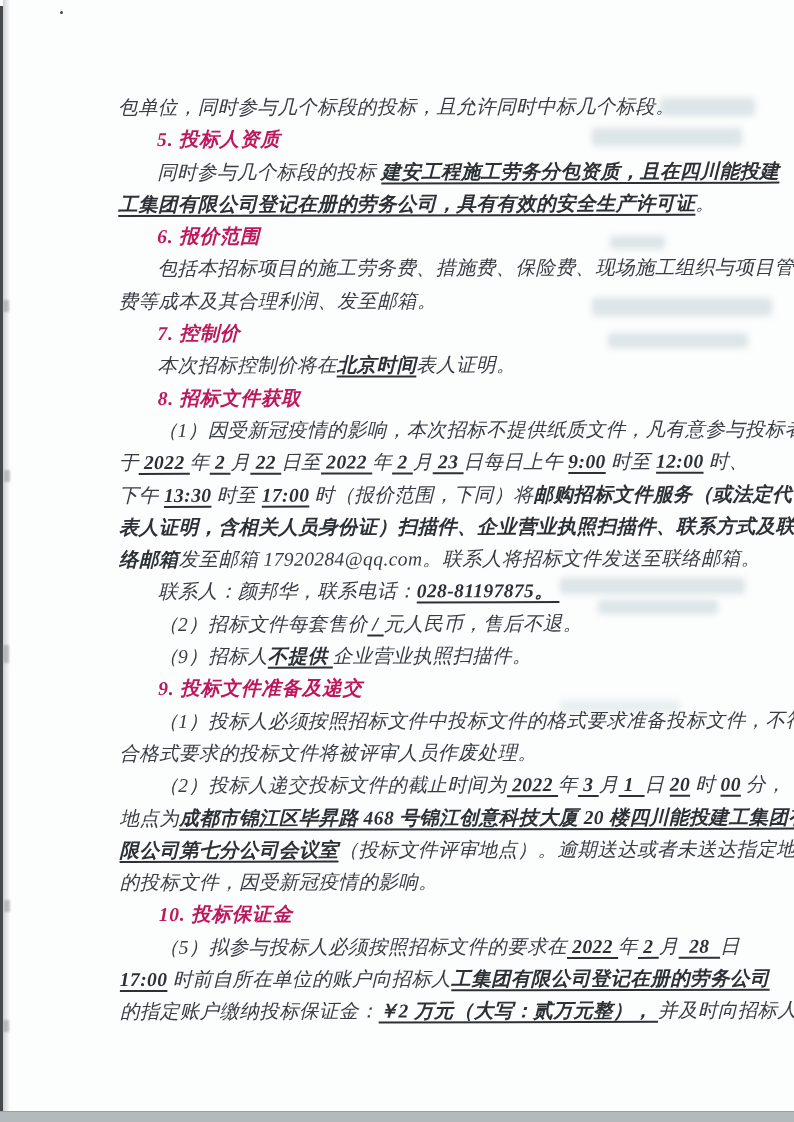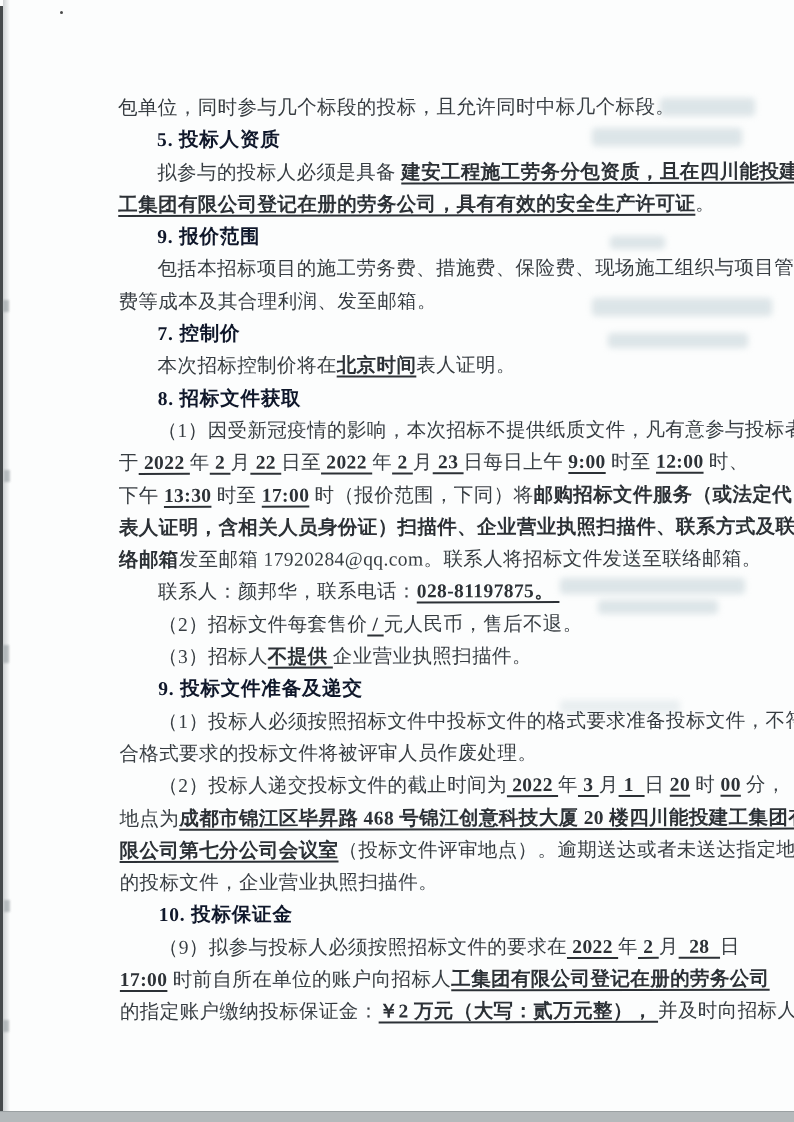--- a/index.html
+++ b/index.html
@@ -3,20 +3,21 @@
 <meta charset="utf-8">
 <style>
   html, body { margin: 0; padding: 0; background: #ffffff; }
   .page {
     position: relative;
     width: 794px;
     height: 1122px;
     background: #fcfdfd;
     overflow: hidden;
     font-family: "Liberation Serif", "DejaVu Serif", serif;
+    font-style: italic;
   }
   
   .edge-left {
     position: absolute; left: 0; top: 6px; width: 3px; height: 1116px;
     background: #45494b;
   }
   .edge-left-soft {
     position: absolute; left: 3px; top: 0; width: 7px; height: 1122px;
     background: linear-gradient(to right, rgba(120,128,132,0.35), rgba(120,128,132,0));
   }
@@ -62,21 +63,21 @@
     font-size: 19.5px;
     line-height: 32.3px;
     height: 32.3px;
     color: #373d42;
     letter-spacing: 0.4px;
   }
   .r-p  { font-weight: 400; }
   .r-b  { font-weight: 700; color: #2c3136; }
   .r-bu { font-weight: 700; color: #2c3136; text-decoration: underline;
           text-decoration-thickness: 1.5px; text-underline-offset: 4px; }
-  .heading .r-b { color: #0f172a; letter-spacing: 0.8px; margin-top: 28px; }
+  .heading .r-b { color: #be185d; letter-spacing: 0.8px; margin-top: 28px; }
 </style>
 </head>
 <body>
 
 <div class="page">
 
   <div class="edge-left"></div>
   <div class="edge-left-soft"></div>
   <div class="edge-bottom"></div>
   <div class="scan-dot"></div>
@@ -90,41 +91,41 @@
   <div class="bleed b3"></div>
   <div class="bleed b4"></div>
   <div class="bleed b5"></div>
   <div class="bleed b6"></div>
   <div class="bleed b7"></div>
   <div class="bleed b8"></div>
 
   <div class="textblock">
       <div class="line" style="padding-left: 0em;"><span class="r-p">包单位，同时参与几个标段的投标，且允许同时中标几个标段。</span></div>
       <div class="line heading" style="padding-left: 2em;"><span class="r-b">5. 投标人资质</span></div>
-      <div class="line" style="padding-left: 2em;"><span class="r-p">拟参与的投标人必须是具备 </span><span class="r-bu">建安工程施工劳务分包资质，且在四川能投建</span></div>
+      <div class="line" style="padding-left: 2em;"><span class="r-p">同时参与几个标段的投标 </span><span class="r-bu">建安工程施工劳务分包资质，且在四川能投建</span></div>
       <div class="line" style="padding-left: 0em;"><span class="r-bu">工集团有限公司登记在册的劳务公司，具有有效的安全生产许可证</span><span class="r-p">。</span></div>
-      <div class="line heading" style="padding-left: 2em;"><span class="r-b">9. 报价范围</span></div>
+      <div class="line heading" style="padding-left: 2em;"><span class="r-b">6. 报价范围</span></div>
       <div class="line" style="padding-left: 2em;"><span class="r-p">包括本招标项目的施工劳务费、措施费、保险费、现场施工组织与项目管理</span></div>
       <div class="line" style="padding-left: 0em;"><span class="r-p">费等成本及其合理利润、发至邮箱。</span></div>
       <div class="line heading" style="padding-left: 2em;"><span class="r-b">7. 控制价</span></div>
       <div class="line" style="padding-left: 2em;"><span class="r-p">本次招标控制价将在</span><span class="r-bu">北京时间</span><span class="r-p">表人证明。</span></div>
       <div class="line heading" style="padding-left: 2em;"><span class="r-b">8. 招标文件获取</span></div>
       <div class="line" style="padding-left: 2em;"><span class="r-p">（1）因受新冠疫情的影响，本次招标不提供纸质文件，凡有意参与投标者</span></div>
       <div class="line" style="padding-left: 0em;"><span class="r-p">于</span><span class="r-bu"> 2022 </span><span class="r-p">年</span><span class="r-bu"> 2 </span><span class="r-p">月</span><span class="r-bu"> 22 </span><span class="r-p">日至</span><span class="r-bu"> 2022 </span><span class="r-p">年</span><span class="r-bu"> 2 </span><span class="r-p">月</span><span class="r-bu"> 23 </span><span class="r-p">日每日上午 </span><span class="r-bu">9:00</span><span class="r-p"> 时至 </span><span class="r-bu">12:00</span><span class="r-p"> 时、</span></div>
       <div class="line" style="padding-left: 0em;"><span class="r-p">下午 </span><span class="r-bu">13:30</span><span class="r-p"> 时至 </span><span class="r-bu">17:00</span><span class="r-p"> 时（报价范围，下同）将</span><span class="r-b">邮购招标文件服务（或法定代</span></div>
       <div class="line" style="padding-left: 0em;"><span class="r-b">表人证明，含相关人员身份证）扫描件、企业营业执照扫描件、联系方式及联</span></div>
       <div class="line" style="padding-left: 0em;"><span class="r-b">络邮箱</span><span class="r-p">发至邮箱 17920284@qq.com。联系人将招标文件发送至联络邮箱。</span></div>
       <div class="line" style="padding-left: 2em;"><span class="r-p">联系人：颜邦华，联系电话：</span><span class="r-bu">028-81197875。 </span></div>
       <div class="line" style="padding-left: 2em;"><span class="r-p">（2）招标文件每套售价</span><span class="r-bu"> / </span><span class="r-p">元人民币，售后不退。</span></div>
-      <div class="line" style="padding-left: 2em;"><span class="r-p">（3）招标人</span><span class="r-bu">不提供 </span><span class="r-p">企业营业执照扫描件。</span></div>
+      <div class="line" style="padding-left: 2em;"><span class="r-p">（9）招标人</span><span class="r-bu">不提供 </span><span class="r-p">企业营业执照扫描件。</span></div>
       <div class="line heading" style="padding-left: 2em;"><span class="r-b">9. 投标文件准备及递交</span></div>
       <div class="line" style="padding-left: 2em;"><span class="r-p">（1）投标人必须按照招标文件中投标文件的格式要求准备投标文件，不符</span></div>
       <div class="line" style="padding-left: 0em;"><span class="r-p">合格式要求的投标文件将被评审人员作废处理。</span></div>
       <div class="line" style="padding-left: 2em;"><span class="r-p">（2）投标人递交投标文件的截止时间为</span><span class="r-bu"> 2022 </span><span class="r-p">年</span><span class="r-bu"> 3 </span><span class="r-p">月</span><span class="r-bu"> 1  </span><span class="r-p">日 </span><span class="r-bu">20</span><span class="r-p"> 时 </span><span class="r-bu">00</span><span class="r-p"> 分，</span></div>
       <div class="line" style="padding-left: 0em;"><span class="r-p">地点为</span><span class="r-bu">成都市锦江区毕昇路 468 号锦江创意科技大厦 20 楼四川能投建工集团有</span></div>
       <div class="line" style="padding-left: 0em;"><span class="r-bu">限公司第七分公司会议室</span><span class="r-p">（投标文件评审地点）。逾期送达或者未送达指定地点</span></div>
-      <div class="line" style="padding-left: 0em;"><span class="r-p">的投标文件，企业营业执照扫描件。</span></div>
+      <div class="line" style="padding-left: 0em;"><span class="r-p">的投标文件，因受新冠疫情的影响。</span></div>
       <div class="line heading" style="padding-left: 2em;"><span class="r-b">10. 投标保证金</span></div>
-      <div class="line" style="padding-left: 2em;"><span class="r-p">（9）拟参与投标人必须按照招标文件的要求在</span><span class="r-bu"> 2022 </span><span class="r-p">年</span><span class="r-bu"> 2 </span><span class="r-p">月</span><span class="r-bu">  28  </span><span class="r-p">日</span></div>
+      <div class="line" style="padding-left: 2em;"><span class="r-p">（5）拟参与投标人必须按照招标文件的要求在</span><span class="r-bu"> 2022 </span><span class="r-p">年</span><span class="r-bu"> 2 </span><span class="r-p">月</span><span class="r-bu">  28  </span><span class="r-p">日</span></div>
       <div class="line" style="padding-left: 0em;"><span class="r-bu">17:00</span><span class="r-p"> 时前自所在单位的账户向招标人</span><span class="r-bu">工集团有限公司登记在册的劳务公司</span></div>
       <div class="line" style="padding-left: 0em;"><span class="r-p">的指定账户缴纳投标保证金：</span><span class="r-bu">￥2 万元（大写：贰万元整）， </span><span class="r-p">并及时向招标人</span></div>
     </div>
 </div>
 
 </body></html>

